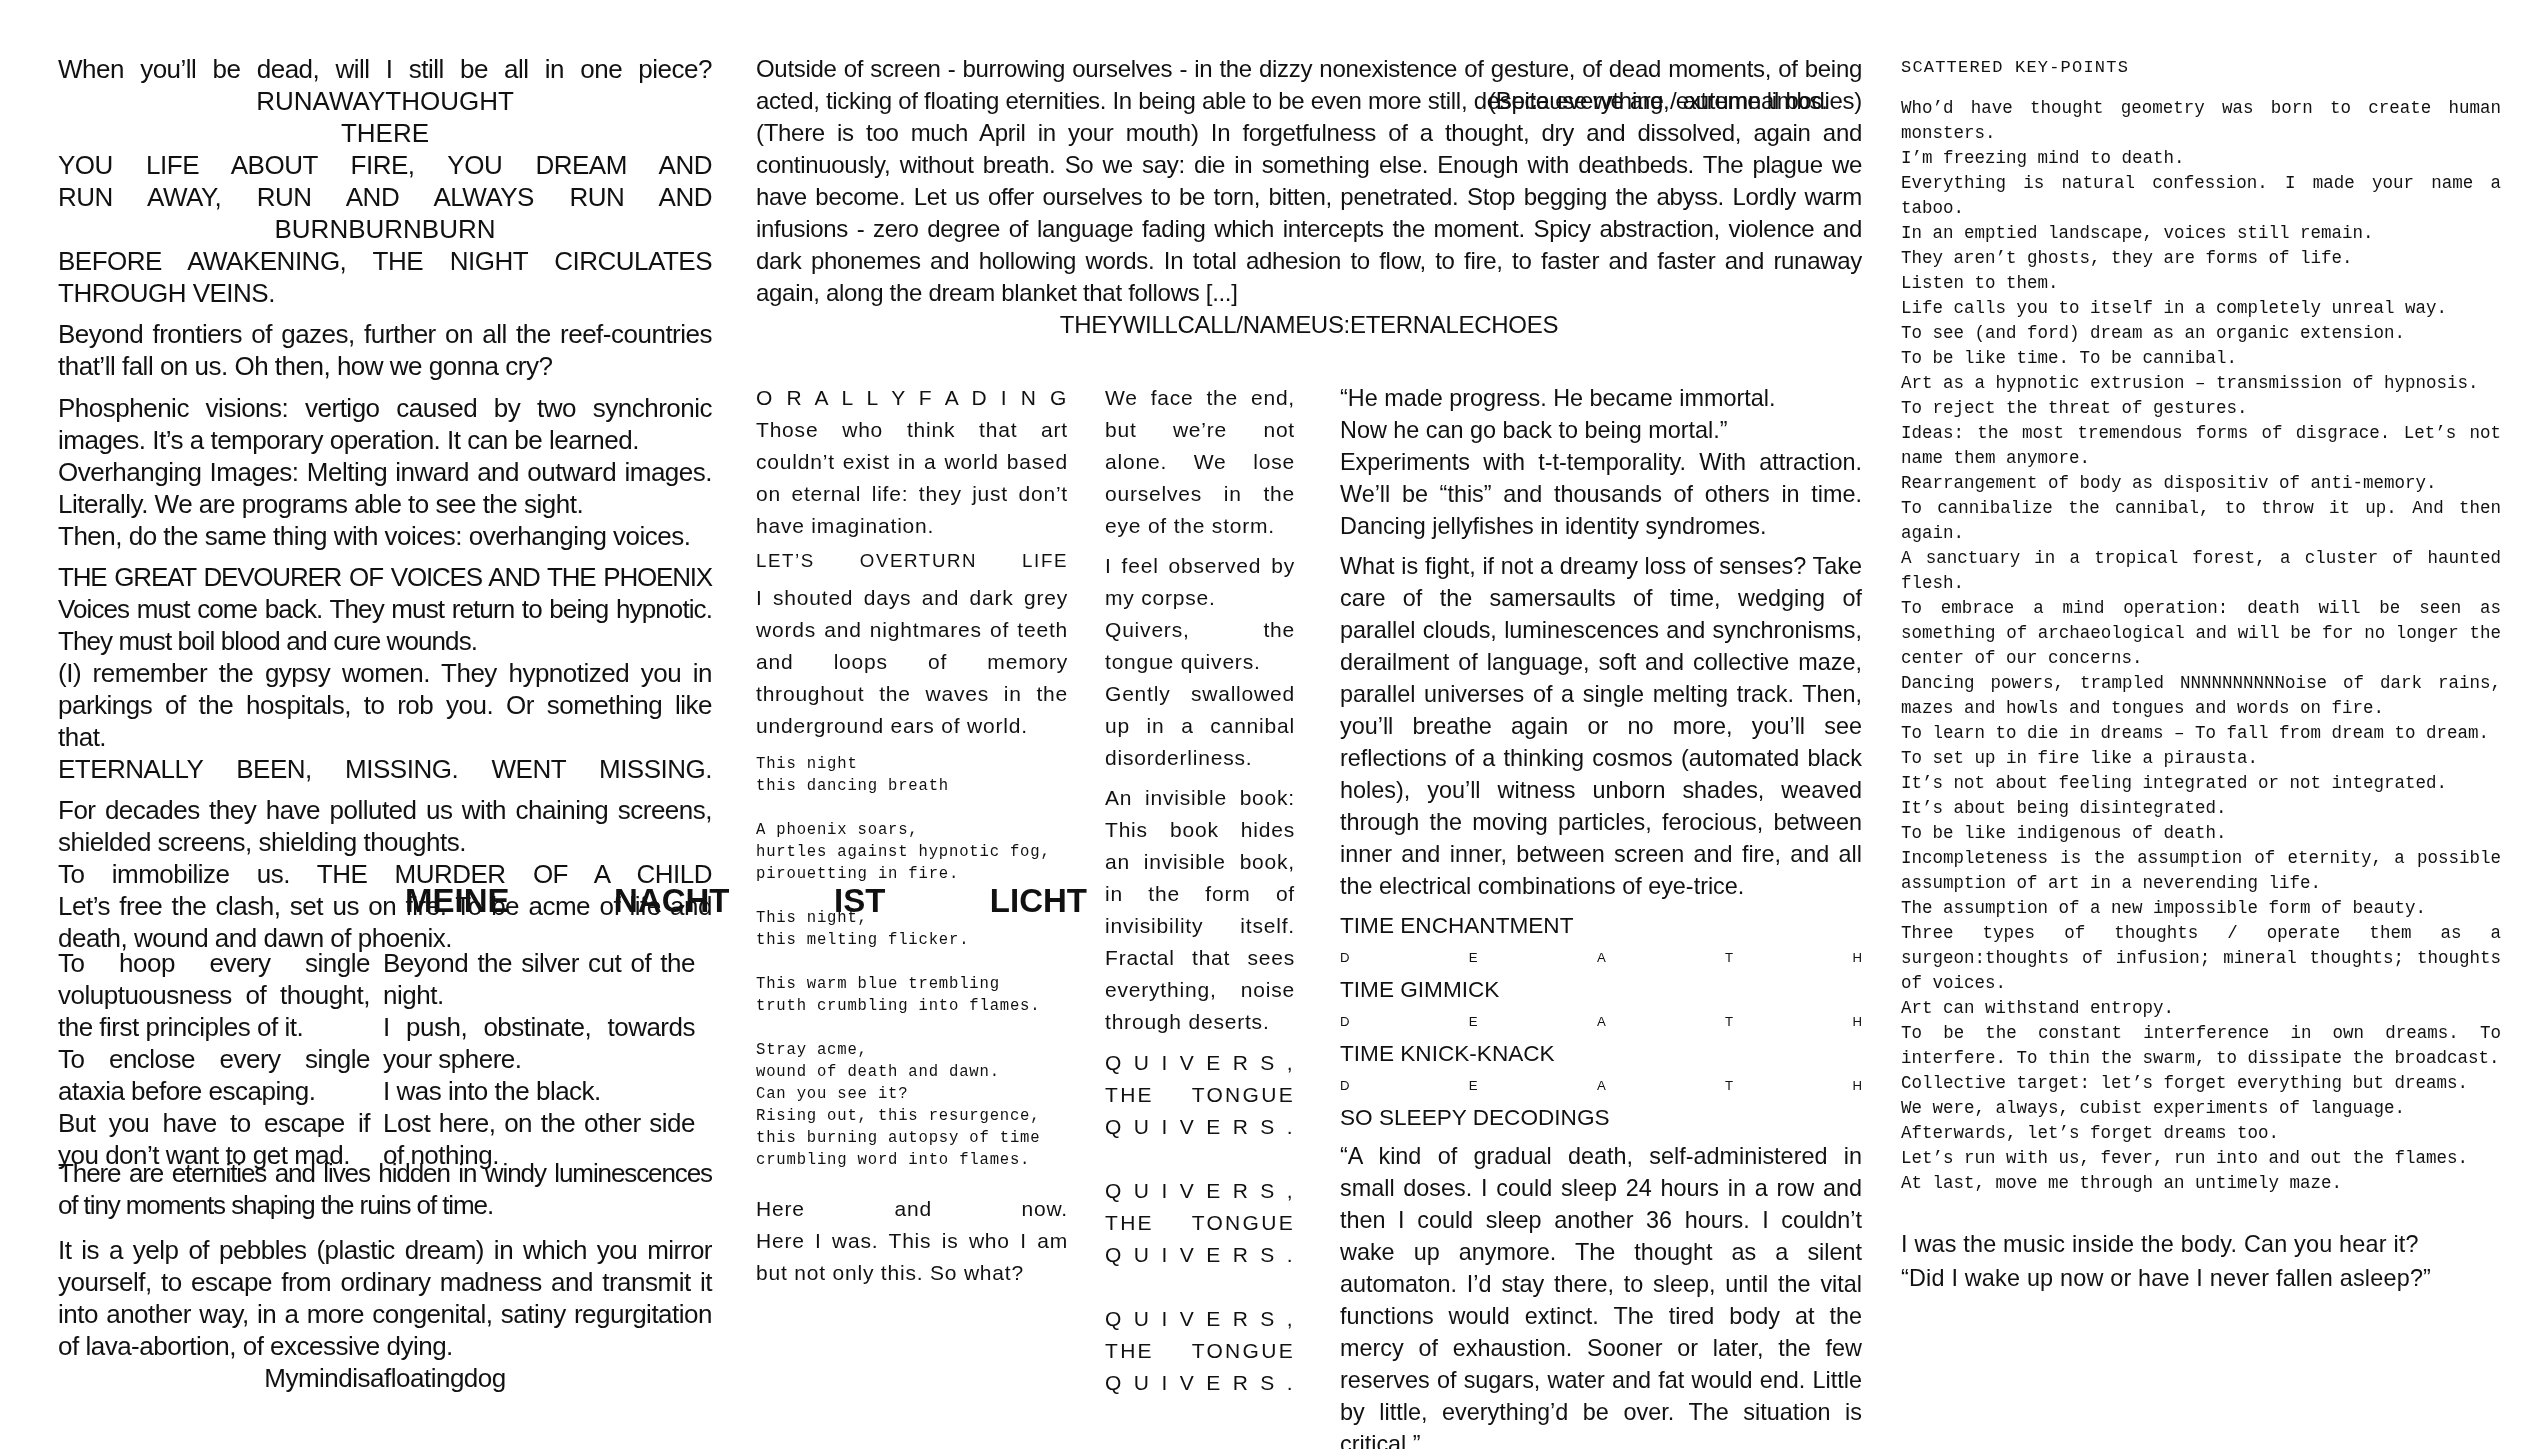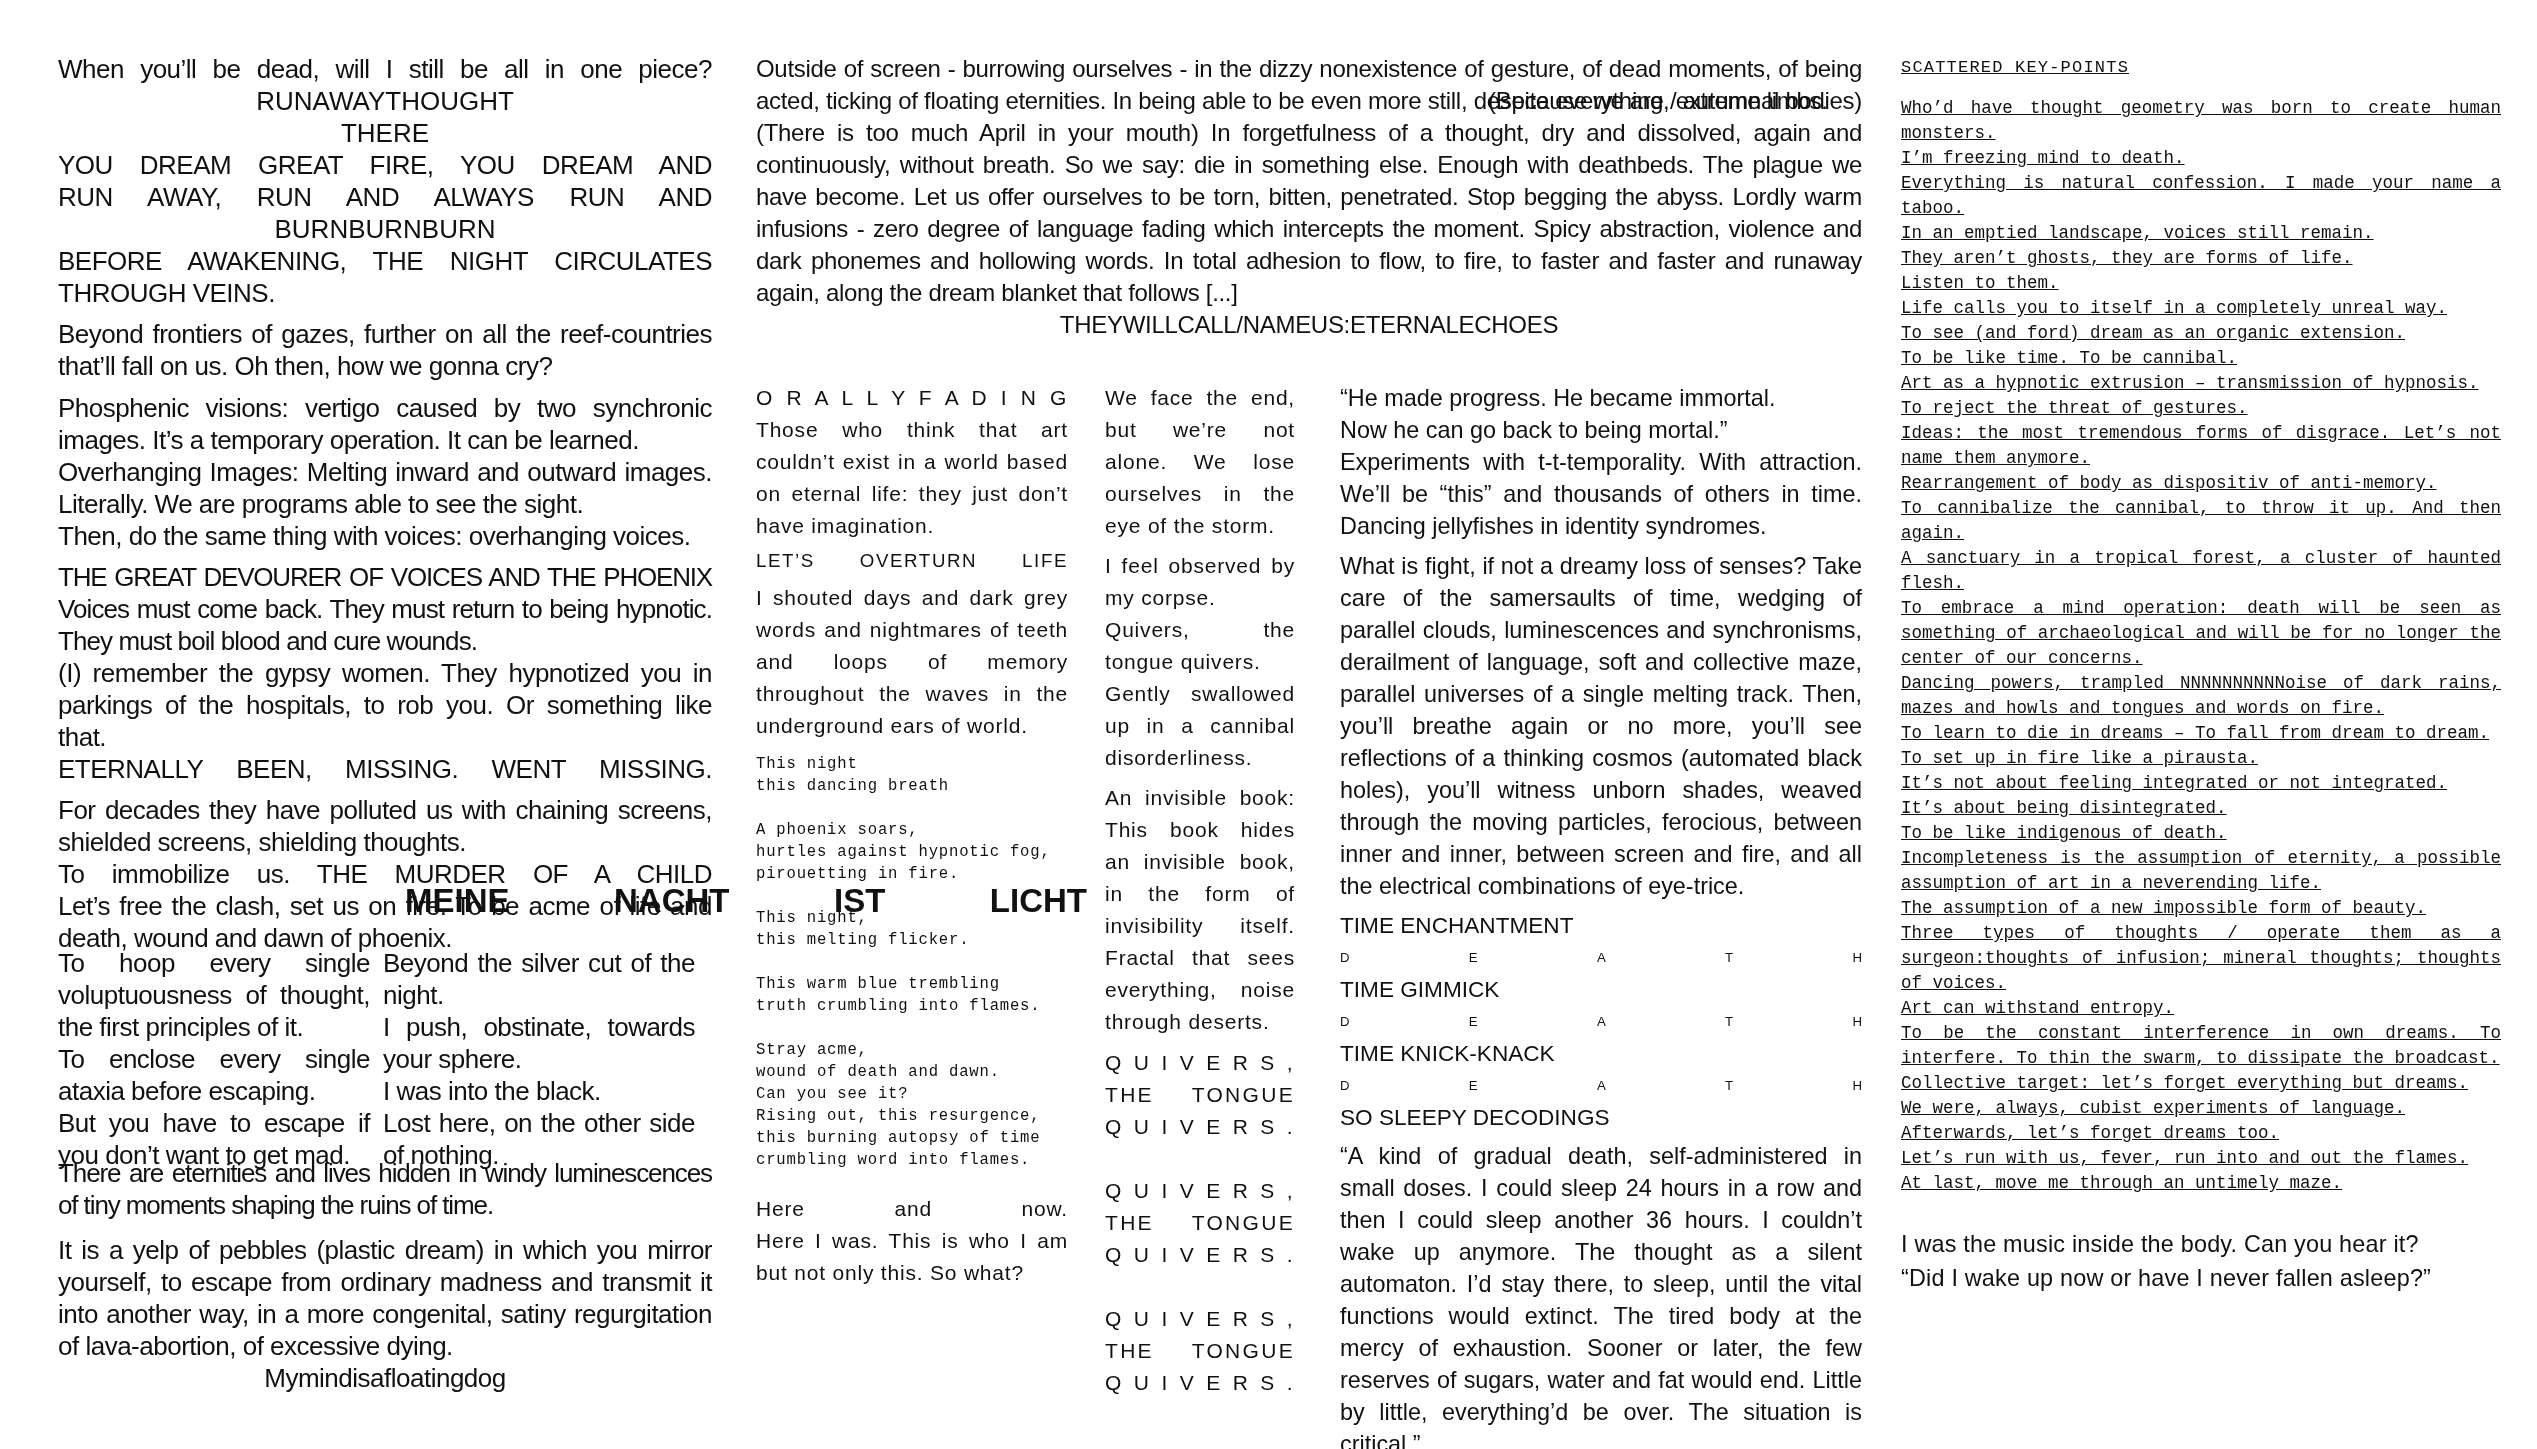--- a/index.html
+++ b/index.html
@@ -6,21 +6,21 @@
   body { width:2538px; height:1449px; position:relative; overflow:hidden; color:#111111;
          font-family:"Liberation Sans", sans-serif; }
   .abs { position:absolute; }
   .cond { font-family:"Liberation Sans", sans-serif; font-size:24px; line-height:32px;
           transform-origin:0 0; }
   .j { text-align:justify; text-align-last:justify; }
   .jn { text-align:justify; }
   p { margin:0; }
   .gap { margin-top:9.3px; }
   .wide { font-family:"Liberation Sans", sans-serif; font-size:21px; line-height:32px; letter-spacing:0.8px; }
-  .mono { font-family:"Liberation Mono", monospace;text-decoration:underline; }
+  .mono { font-family:"Liberation Mono", monospace; }
   .spread { display:flex; justify-content:center; }
   .banner { font-family:"Liberation Sans", sans-serif; font-weight:bold; font-size:33px; }
 </style>
 </head>
 <body>
 
 <style>
   
   #colA { left:58px; top:53px; width:654px; }
   #colA .cond { font-size:26px; line-height:32px; letter-spacing:-0.5px; }
@@ -56,21 +56,21 @@
     <span>RUNAWAY</span>
     <span>THOUGHT</span>
   </div>
   <div class="spread" style="font-size:26px;line-height:32px;">
     <span>T</span>
     <span>H</span>
     <span>E</span>
     <span>R</span>
     <span>E</span>
   </div>
-  <p class="j cond">YOU DREAM GREAT FIRE, YOU DREAM AND</p>
+  <p class="j cond">YOU LIFE ABOUT FIRE, YOU DREAM AND</p>
   <p class="j cond">RUN AWAY, RUN AND ALWAYS RUN AND</p>
   <div class="spread" style="font-size:26px;line-height:32px;">
     <span>BURN</span>
     <span>BURN</span>
     <span>BURN</span>
   </div>
   <p class="j cond">BEFORE AWAKENING, THE NIGHT CIRCULATES</p>
   <p class="cond">THROUGH VEINS.</p>
   <p class="jn cond gap">Beyond frontiers of gazes, further on all the reef-countries that’ll fall on us. Oh then, how we gonna cry?</p>
   <p class="jn cond gap">Phosphenic visions: vertigo caused by two synchronic images. It’s a temporary operation. It can be learned.</p>

